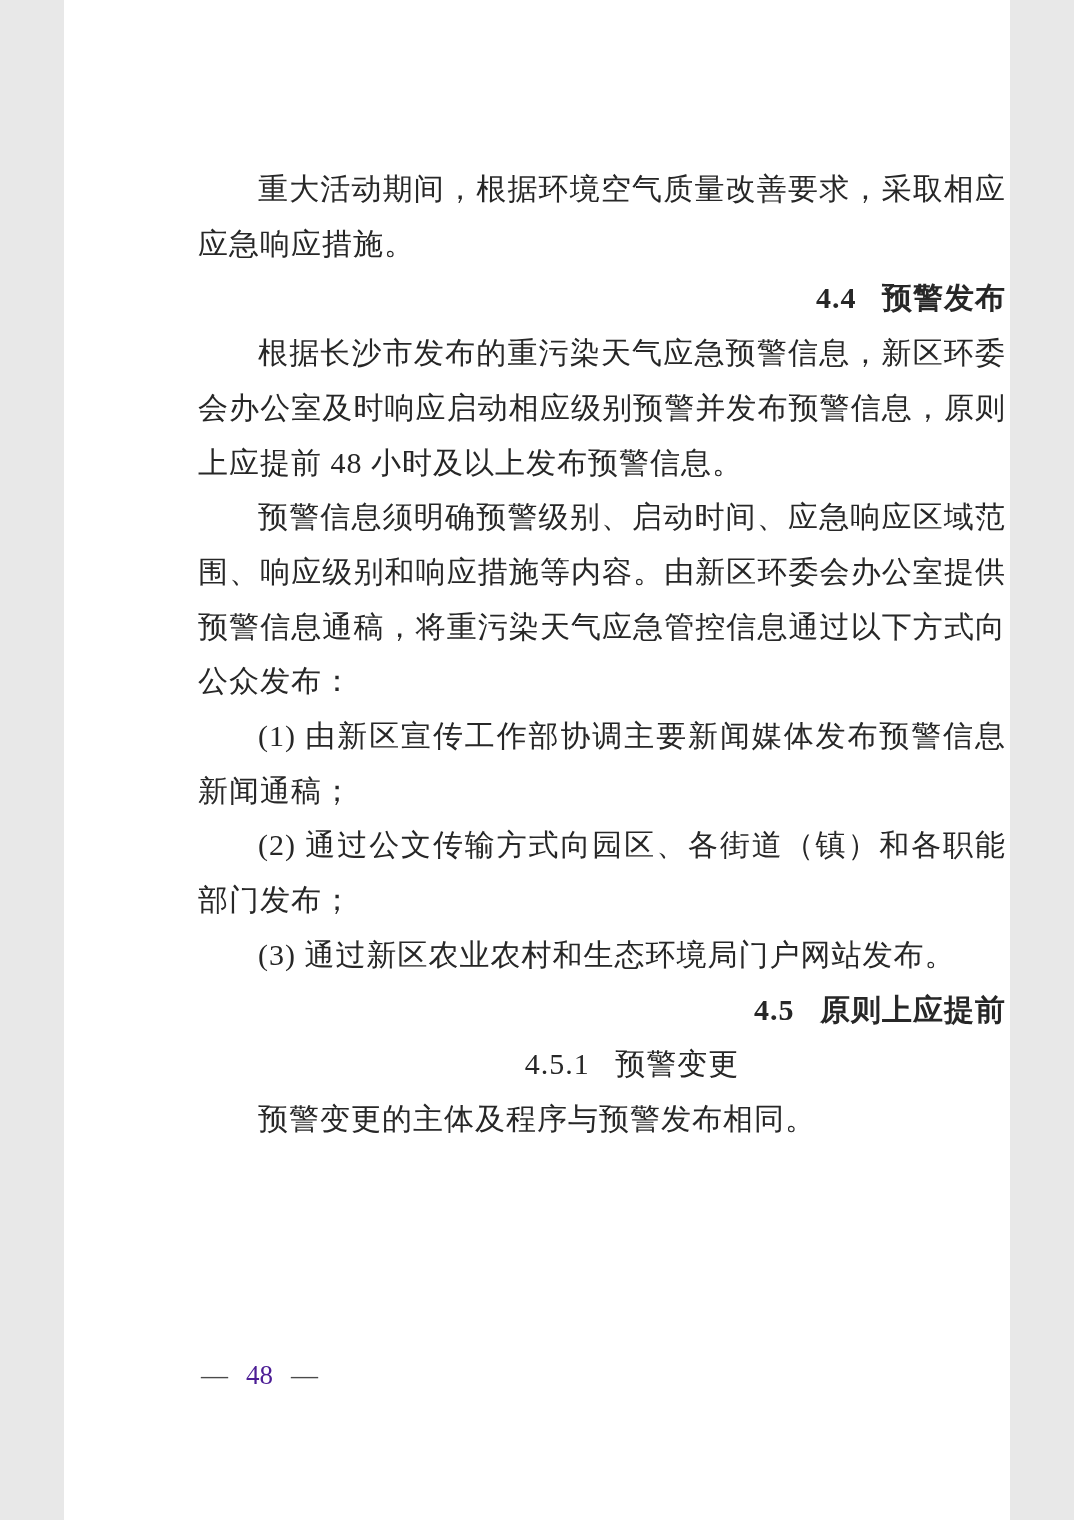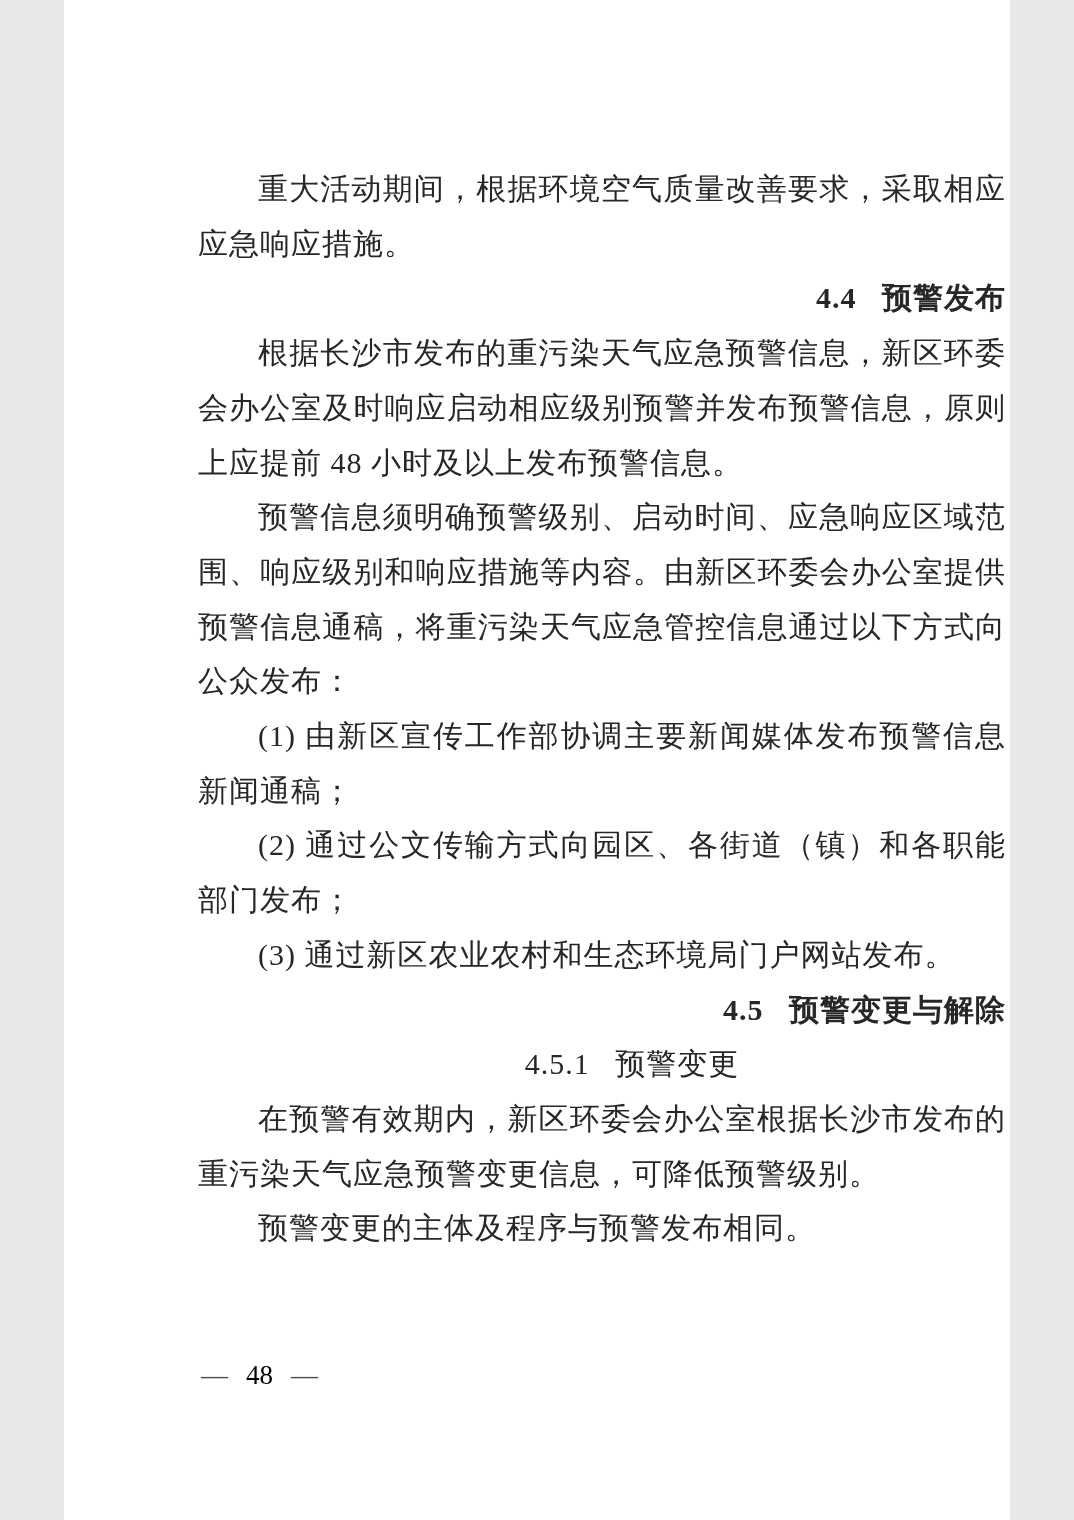--- a/index.html
+++ b/index.html
@@ -52,21 +52,21 @@
     font-size: 27px;
     color: #3c3c3c;
     letter-spacing: 0;
     white-space: nowrap;
   }
   .page-footer .dash {
     color: #4a4a4a;
   }
   .page-footer .num {
     margin: 0 18px;
-    color: #000000;
+    color: #4c1d95;
   }
 </style>
 </head>
 <body>
 
 <div class="page">
 
   <main class="content">
 
     <p class="body">重大活动期间，根据环境空气质量改善要求，采取相应应急响应措施。</p>
@@ -80,28 +80,27 @@
     <p class="body">预警信息须明确预警级别、启动时间、应急响应区域范围、响应级别和响应措施等内容。由新区环委会办公室提供预警信息通稿，将重污染天气应急管控信息通过以下方式向公众发布：</p>
 
     <p class="body">(1) 由新区宣传工作部协调主要新闻媒体发布预警信息新闻通稿；</p>
 
     <p class="body">(2) 通过公文传输方式向园区、各街道（镇）和各职能部门发布；</p>
 
 
     <p class="body">(3) 通过新区农业农村和生态环境局门户网站发布。</p>
 
     <p class="heading">
-      <span class="sec-num">4.5</span><span class="sec-title">预警变更与解除</span>
+      <span class="sec-num">4.5</span><span class="sec-title">原则上应提前</span>
     </p>
 
     <p class="sub">
       <span class="sec-num">4.5.1</span><span class="sec-title">预警变更</span>
     </p>
 
-    <p class="body">在预警有效期内，新区环委会办公室根据长沙市发布的重污染天气应急预警变更信息，可降低预警级别。</p>
 
     <p class="body">预警变更的主体及程序与预警发布相同。</p>
 
 
 
   </main>
 
   <footer class="page-footer">
     <span class="dash">—</span><span class="num">48</span><span class="dash">—</span>
   </footer>

